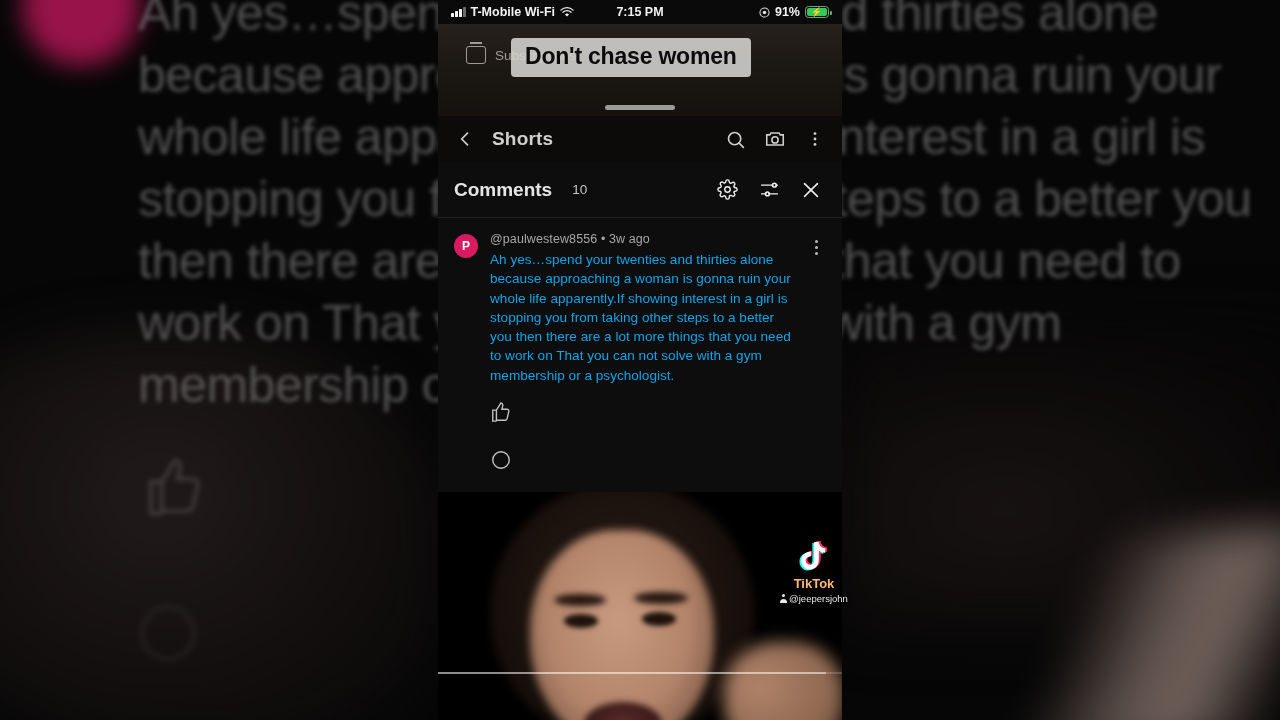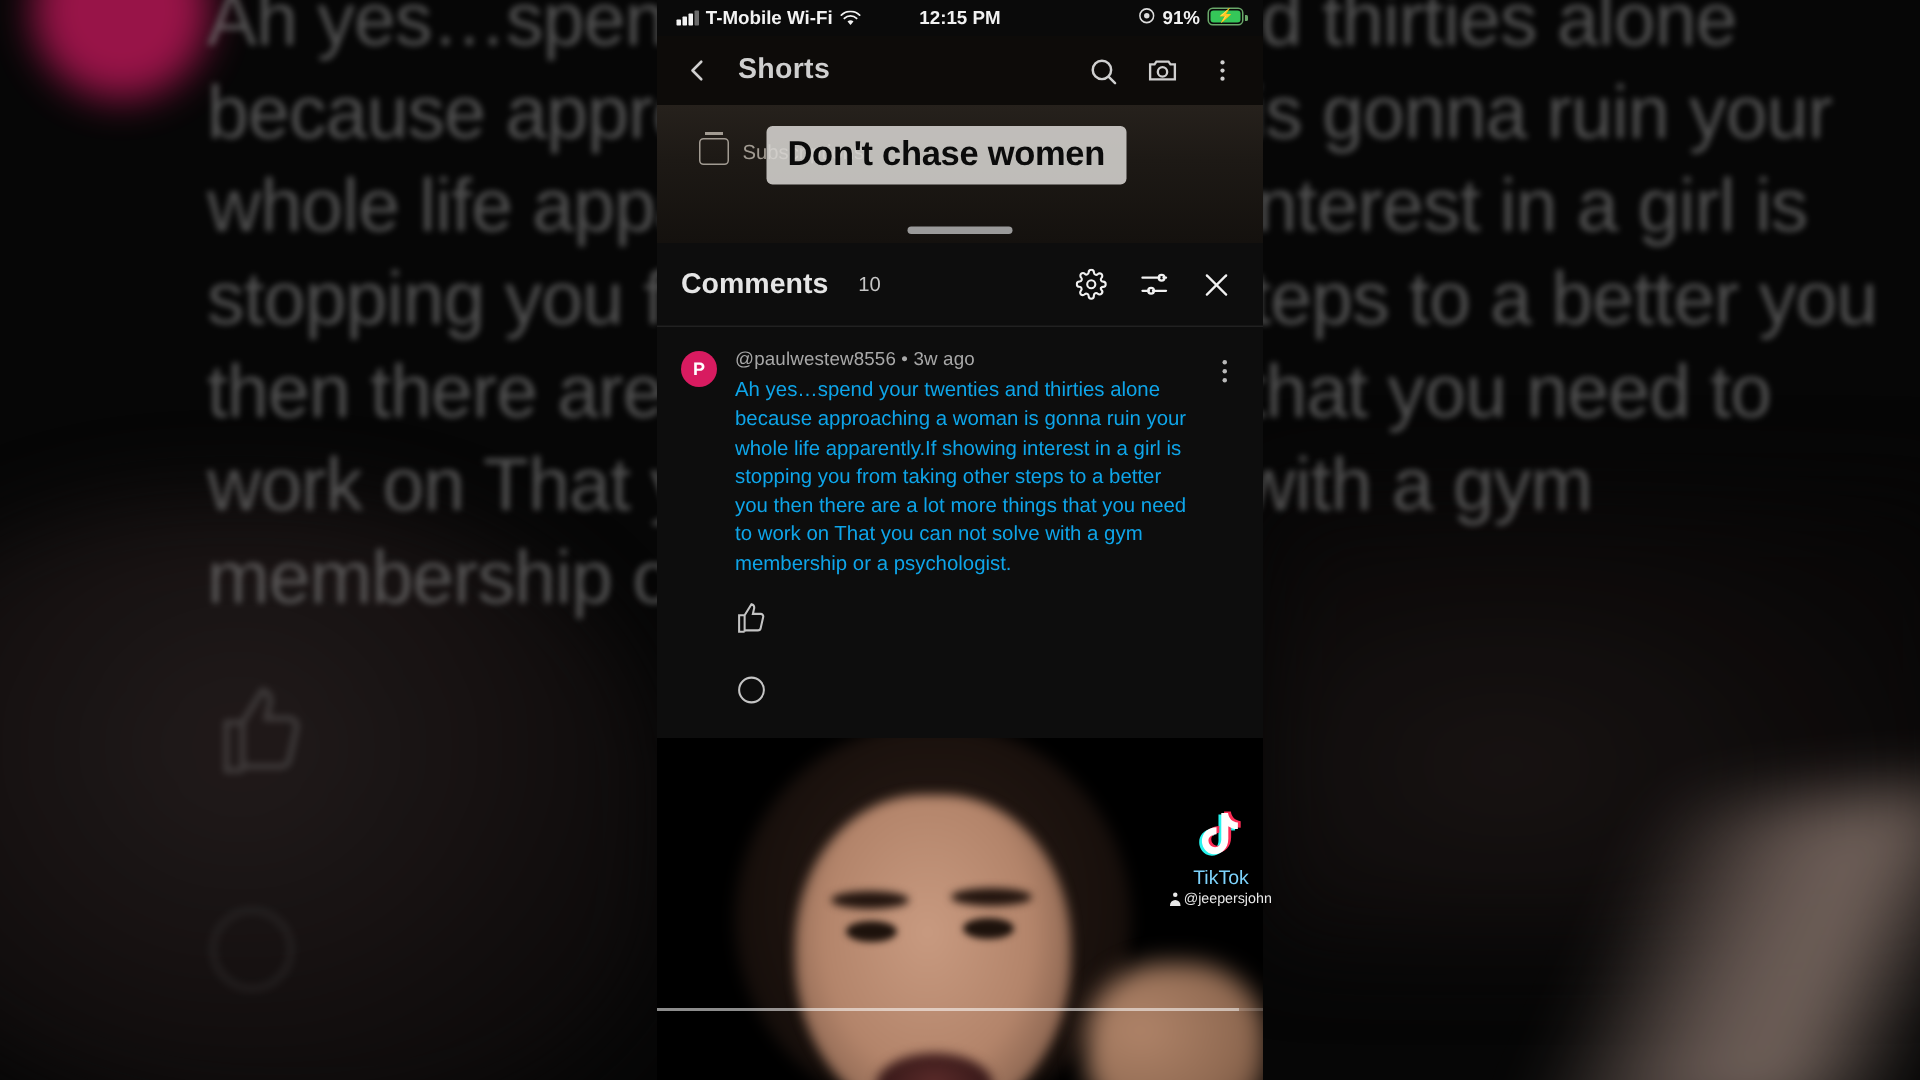--- a/index.html
+++ b/index.html
@@ -59,21 +59,21 @@
 
   
   #statusbar {
     position:relative; height:24px; display:flex; align-items:center;
     padding:0 13px; color:#f2f2f2; font-size:12.5px; font-weight:600;
     background:#0a0a0a;
   }
   .sb-left { display:flex; align-items:center; gap:5px; }
   .sb-center { position:absolute; left:0; right:0; text-align:center;
     font-size:12.5px; font-weight:600; pointer-events:none; }
-  .sb-right { margin-left:auto; display:flex; gap:5px; z-index:2; }
+  .sb-right { margin-left:auto; display:flex; align-items:center; gap:5px; z-index:2; }
   .bars { display:flex; align-items:flex-end; gap:1.5px; height:10px; }
   .bars i { display:block; width:2.5px; background:#f2f2f2; border-radius:.5px; }
   .bars i:nth-child(1){height:4px}.bars i:nth-child(2){height:6px}
   .bars i:nth-child(3){height:8px}.bars i:nth-child(4){height:10px;background:#6a6a6a}
   .battery { position:relative; width:24px; height:12px; border:1.4px solid #6aa86a;
     border-radius:3.5px; display:flex; align-items:center; padding:1px; }
   .battery::after { content:""; position:absolute; right:-3.5px; top:3.5px;
     width:2px; height:4px; background:#6aa86a; border-radius:0 1px 1px 0; }
   .battery .fill { width:100%; height:100%; background:#35c759; border-radius:2px; }
   .battery .bolt { position:absolute; left:50%; top:50%; transform:translate(-50%,-50%);
@@ -174,21 +174,21 @@
     left:286px; top:150px; width:120px; height:112px;
     background:radial-gradient(ellipse at 30% 40%, #b08469 0%, #8e6850 60%, #4e372a 100%);
     filter:blur(8px); border-radius:44%;
   }
 
   
   #tiktok {
     position:absolute; left:780px; top:540px; width:68px; z-index:4;
     text-align:center; pointer-events:none;
   }
-  #tiktok .tt-label { color:#7dd3fc; font-size:13px; font-weight:400; margin-top:-2px;
+  #tiktok .tt-label { color:#fdba74; font-size:13px; font-weight:700; margin-top:-2px;
     text-shadow:0 1px 3px rgba(0,0,0,.7); }
   #tiktok .tt-user { color:#e9e9e9; font-size:9.5px; margin-top:2px; white-space:nowrap;
     text-shadow:0 1px 3px rgba(0,0,0,.8); display:flex; align-items:center;
     justify-content:center; gap:2px;text-align:center; }
   #tiktok .tt-user .person { width:7px; height:9px; position:relative; flex:0 0 auto; }
   #tiktok .tt-user .person::before { content:""; position:absolute; left:1.8px; top:0;
     width:3.4px; height:3.4px; border-radius:50%; background:#e9e9e9; }
   #tiktok .tt-user .person::after { content:""; position:absolute; left:0; bottom:0.5px;
     width:7px; height:4px; border-radius:3.5px 3.5px 0 0; background:#e9e9e9; }
 
@@ -230,32 +230,41 @@
             <i></i>
             <i></i>
           </span>
         <span>T-Mobile Wi-Fi</span>
         <svg width="14" height="11" viewBox="0 0 14 11">
           <path d="M7 9.6l2-2.2a2.9 2.9 0 0 0-4 0l2 2.2z" fill="#f2f2f2"></path>
           <path d="M2.9 5.3a5.9 5.9 0 0 1 8.2 0" stroke="#f2f2f2" stroke-width="1.2" fill="none" stroke-linecap="round"></path>
           <path d="M.9 3.1a8.8 8.8 0 0 1 12.2 0" stroke="#f2f2f2" stroke-width="1.2" fill="none" stroke-linecap="round"></path>
         </svg>
       </div>
-      <div class="sb-center">12:15 PM</div>
+      <div class="sb-center">7:15 PM</div>
       <div class="sb-right">
         <svg width="11" height="11" viewBox="0 0 12 12">
           <circle cx="6" cy="6" r="5" stroke="#dcdcdc" stroke-width="1.1" fill="none"></circle>
           <circle cx="6" cy="6" r="2" fill="#dcdcdc"></circle>
         </svg>
         <span>91%</span>
         <span class="battery">
           <span class="fill"></span>
             <span class="bolt">⚡</span>
         </span>
       </div>
+    </div>
+
+    <div id="video-strip">
+      <div id="subs-row">
+        <span class="sicon"></span>
+        <span>Subscriptions</span>
+      </div>
+      <div id="caption">Don't chase women</div>
+      <div id="handle"></div>
     </div>
 
     <div id="shorts-nav">
       <span class="navicon">
         <svg width="20" height="20" viewBox="0 0 24 24" fill="none" stroke="currentColor" stroke-width="2.1" stroke-linecap="round" stroke-linejoin="round">
             <polyline points="15 5 8 12 15 19"></polyline>
           </svg>
       </span>
       <span class="title">Shorts</span>
       <span class="spacer"></span>
@@ -273,29 +282,20 @@
       </span>
       <span class="navicon">
         <svg width="20" height="20" viewBox="0 0 24 24" fill="currentColor">
             <circle cx="12" cy="5.5" r="1.7"></circle>
             <circle cx="12" cy="12" r="1.7"></circle>
             <circle cx="12" cy="18.5" r="1.7"></circle>
           </svg>
       </span>
     </div>
 
-    <div id="video-strip">
-      <div id="subs-row">
-        <span class="sicon"></span>
-        <span>Subscriptions</span>
-      </div>
-      <div id="caption">Don't chase women</div>
-      <div id="handle"></div>
-    </div>
-
     <div id="sheet">
       <div id="sheet-head">
         <span class="ctitle">Comments</span>
         <span class="ccount">10</span>
         <span class="spacer"></span>
         <span class="headicon">
           <svg width="21" height="21" viewBox="0 0 24 24" fill="none" stroke="currentColor" stroke-width="1.6">
               <circle cx="12" cy="12" r="3.1"></circle>
               <path d="M19.4 14.5a1.7 1.7 0 0 0 .34 1.87l.06.06a2 2 0 1 1-2.83 2.83l-.06-.06a1.7 1.7 0 0 0-1.87-.34 1.7 1.7 0 0 0-1.03 1.56V21a2 2 0 0 1-4 0v-.12a1.7 1.7 0 0 0-1.11-1.56 1.7 1.7 0 0 0-1.87.34l-.06.06a2 2 0 1 1-2.83-2.83l.06-.06a1.7 1.7 0 0 0 .34-1.87 1.7 1.7 0 0 0-1.56-1.03H3a2 2 0 0 1 0-4h.12a1.7 1.7 0 0 0 1.56-1.11 1.7 1.7 0 0 0-.34-1.87l-.06-.06a2 2 0 1 1 2.83-2.83l.06.06a1.7 1.7 0 0 0 1.87.34H9a1.7 1.7 0 0 0 1.03-1.56V3a2 2 0 0 1 4 0v.12a1.7 1.7 0 0 0 1.03 1.56 1.7 1.7 0 0 0 1.87-.34l.06-.06a2 2 0 1 1 2.83 2.83l-.06.06a1.7 1.7 0 0 0-.34 1.87V9a1.7 1.7 0 0 0 1.56 1.03H21a2 2 0 0 1 0 4h-.12a1.7 1.7 0 0 0-1.48 1.03z"></path>
             </svg>

